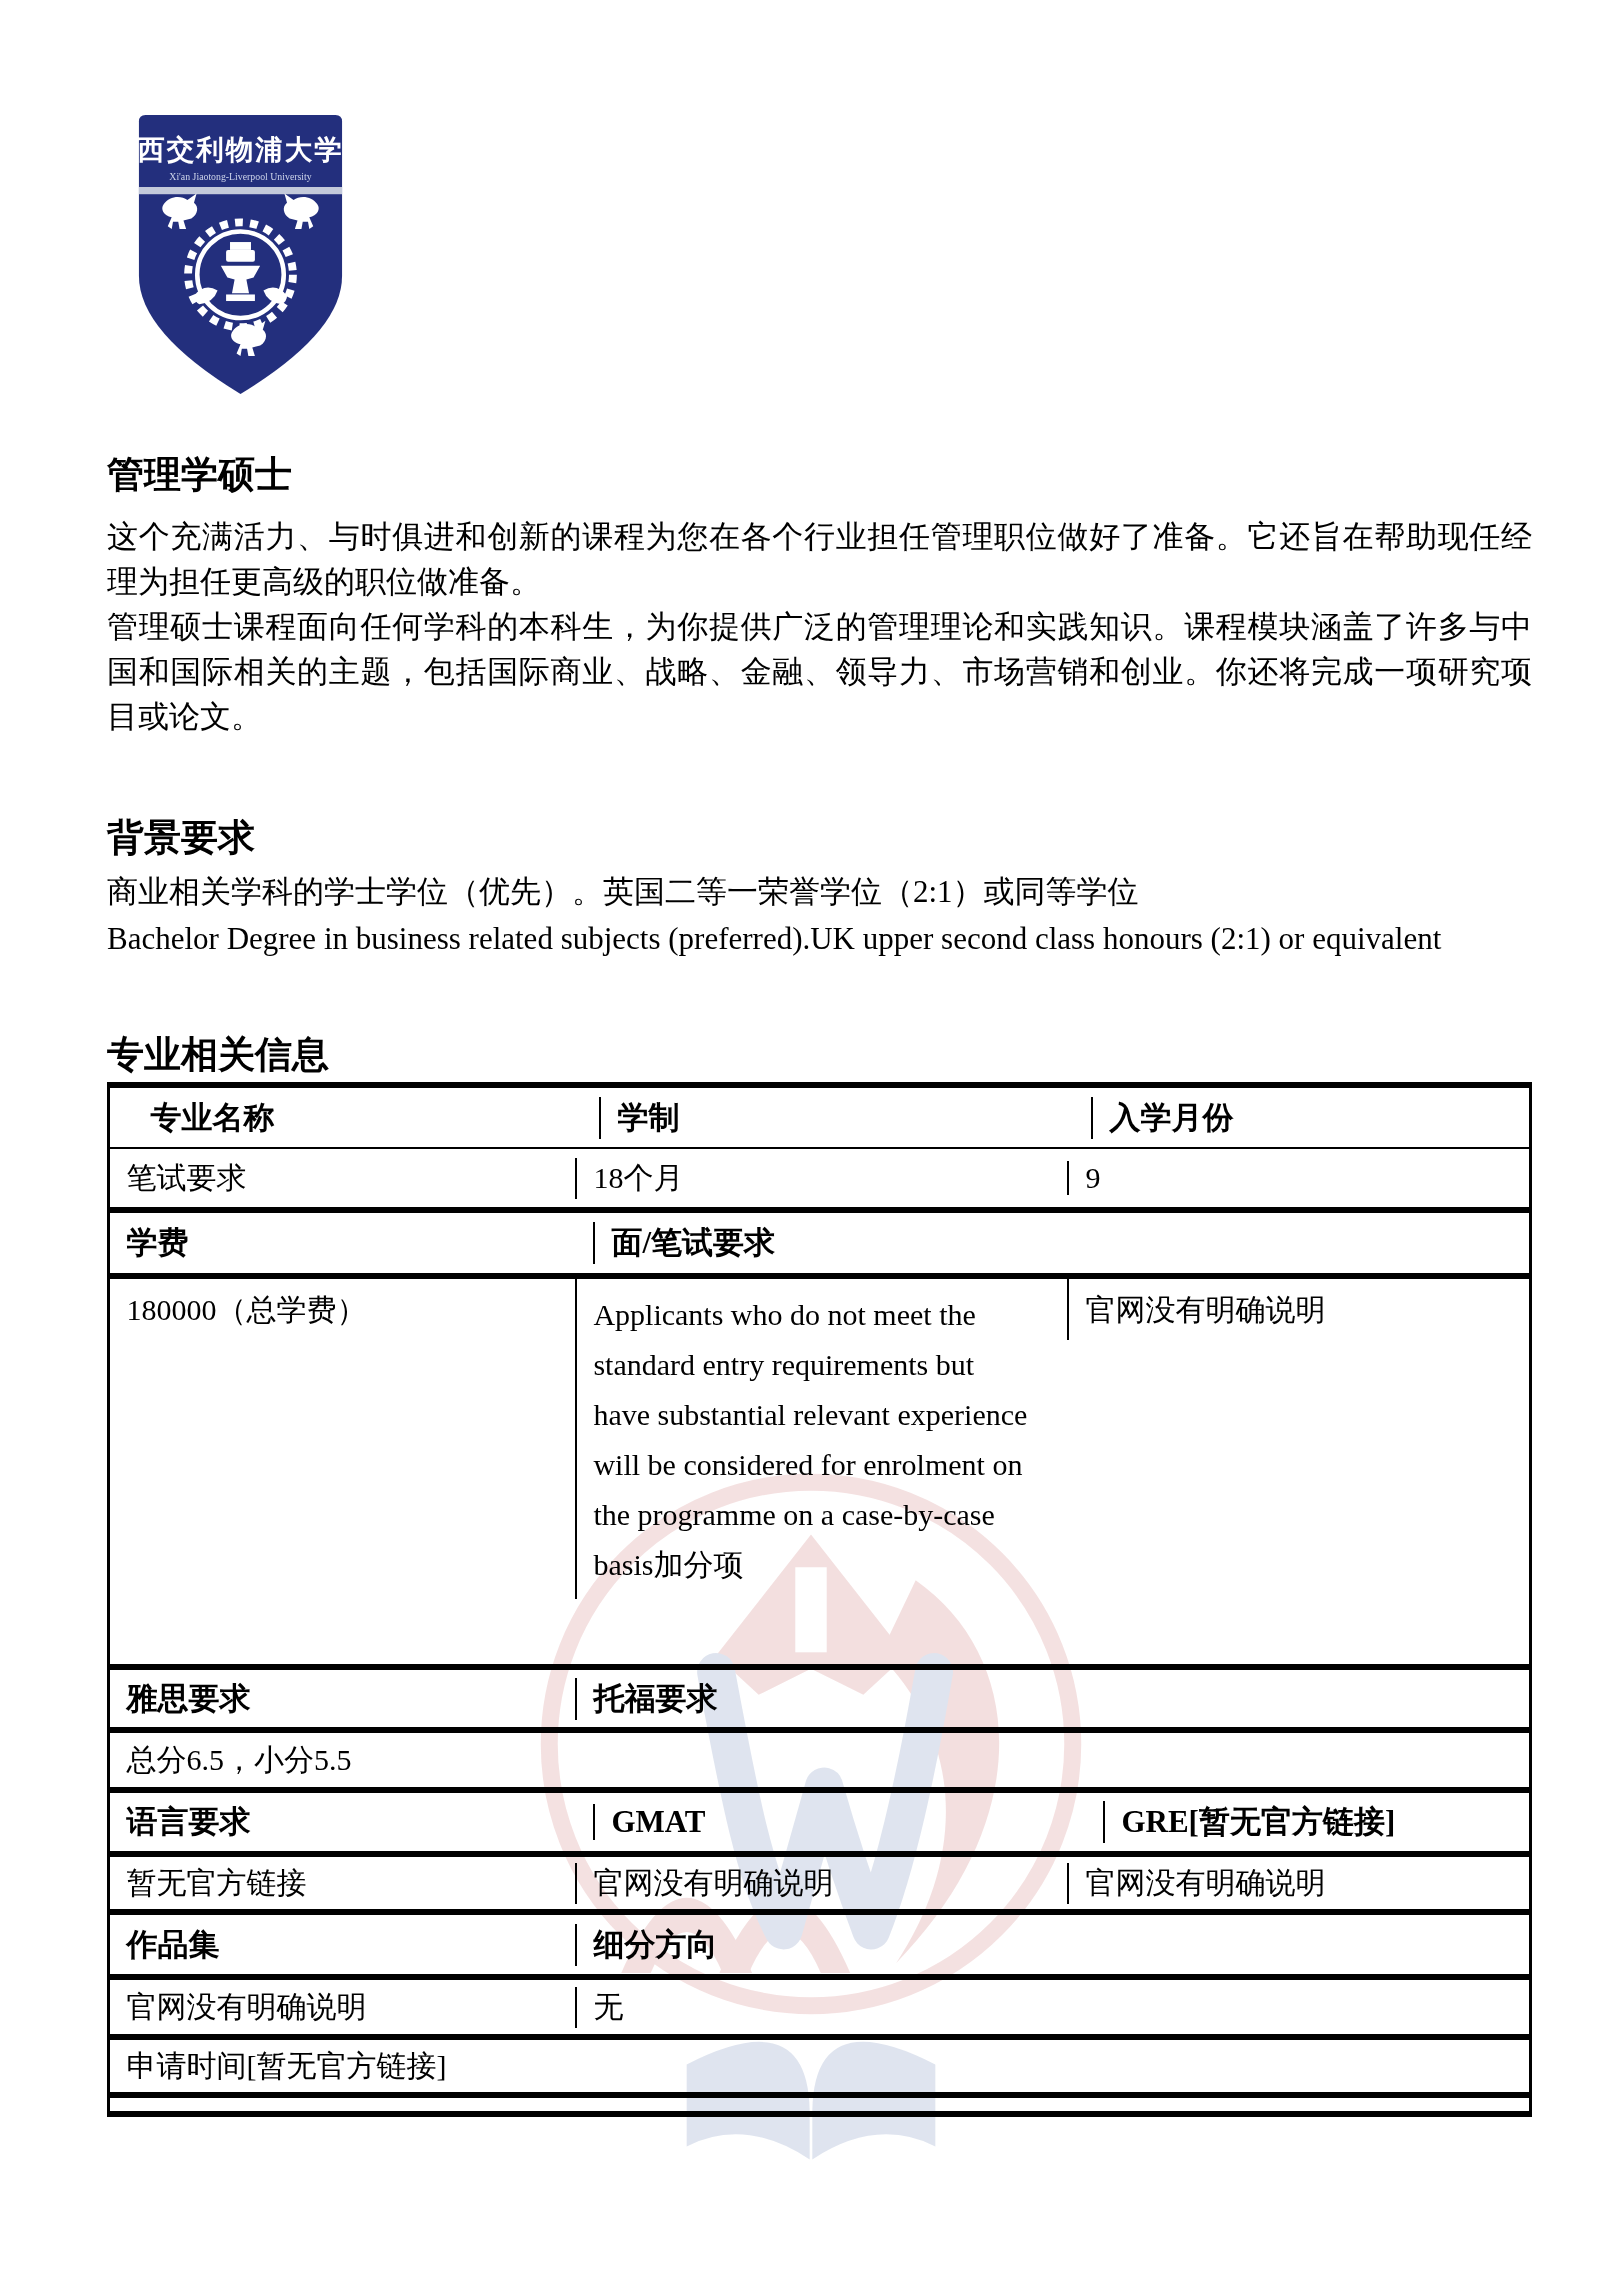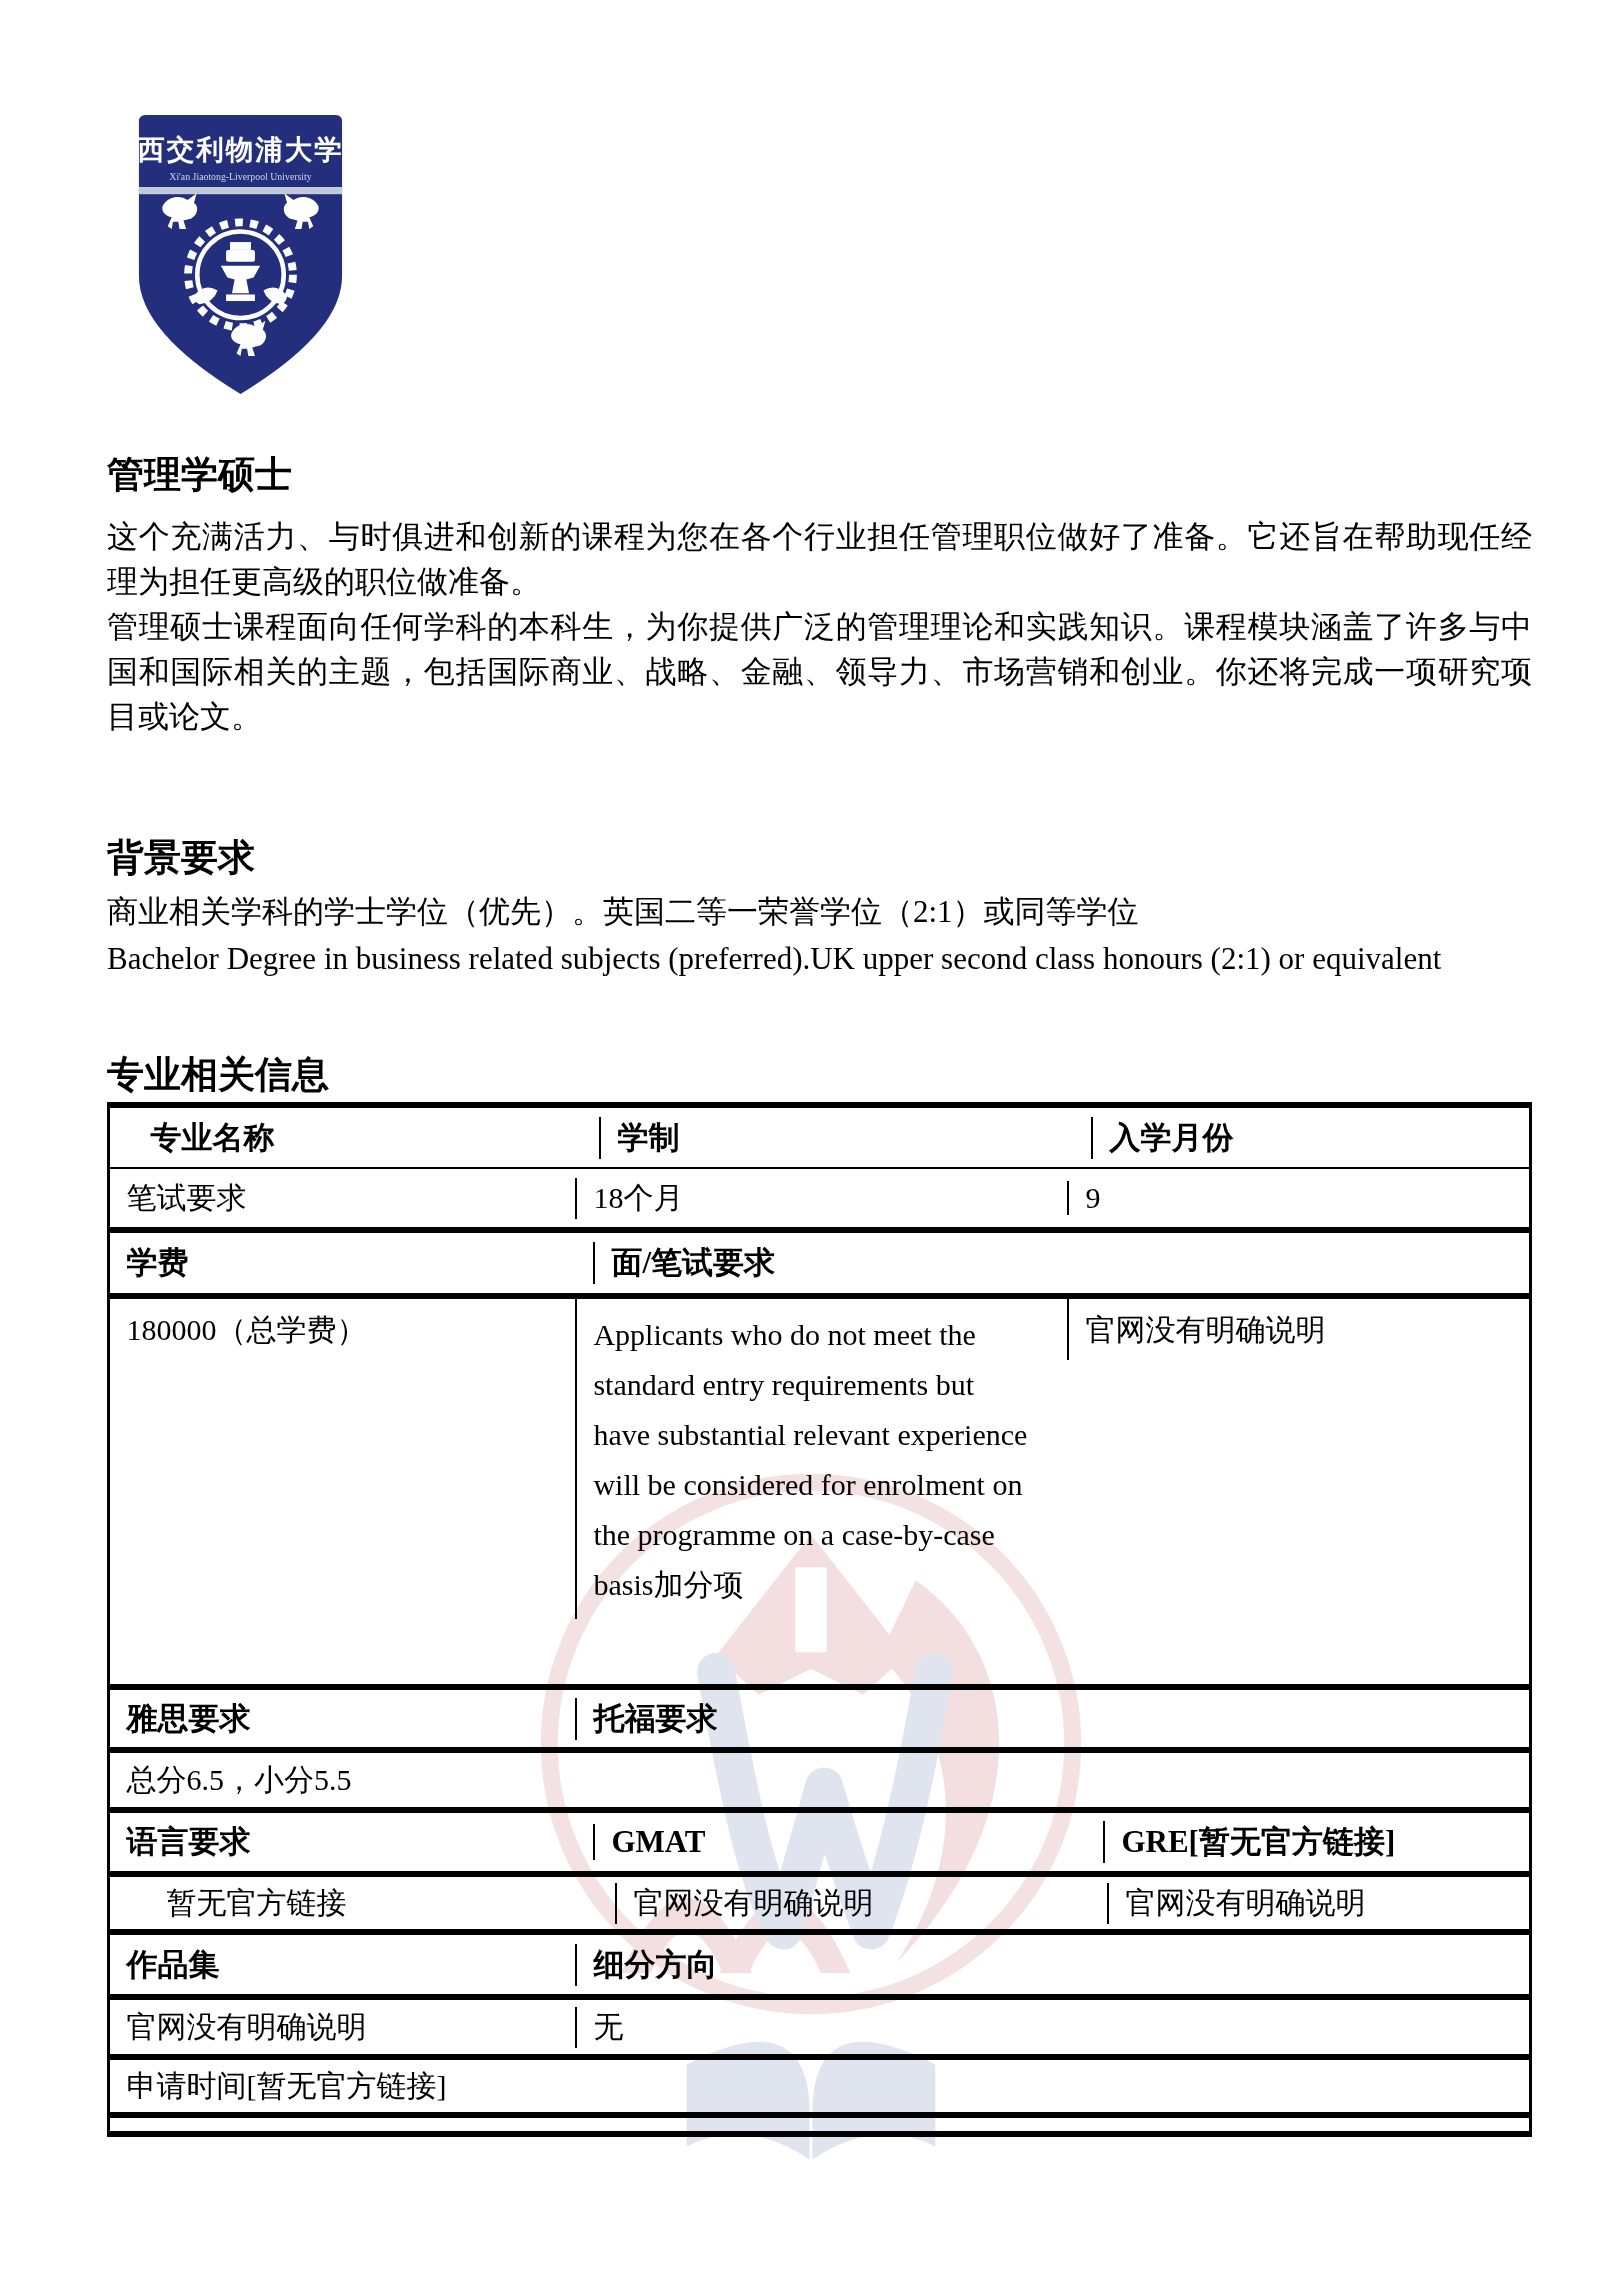--- a/index.html
+++ b/index.html
@@ -9,40 +9,40 @@
   }
   
   .logo{position:absolute;left:131px;top:111px;width:219px;height:287px;}
   
   .watermark{position:absolute;left:523px;top:1456px;width:576px;height:746px;opacity:.55;pointer-events:none;}
   
   .content{position:absolute;left:107px;top:0;width:1425px;z-index:1;}
   h2.sec{font-size:37px;line-height:44px;font-weight:bold;margin:0;font-family:"Liberation Serif","DejaVu Serif",serif;}
   #h-intro{margin-top:453px;}
   .para{font-size:31px;line-height:45px;text-align:justify;margin-top:17px;}
-  #h-bg{margin-top:97px;}
+  #h-bg{margin-top:77px;}
   .bg-body{margin-top:7.9px;font-size:31px;line-height:47px;text-align:justify;}
   #h-info{margin-top:71px;}
   
   .tbl{margin-top:5.2px;border:3.9px solid #000;border-top-width:6.5px;border-bottom-width:6.5px;background:transparent;}
   .row{display:flex;align-items:center;border-top:6.5px solid #000;}
   .row.first{border-top:0;}
   .row.thin{border-top-width:2.6px;}
   .row.top{align-items:flex-start;}
   .cell{box-sizing:border-box;padding-left:16.4px;padding-right:13px;}
   .cell+.cell{border-left:2.6px solid #000;}
   .c1{width:465px;flex:none;}
   .c2{width:474px;flex:none;}
   .c3{flex:1;margin-left:18px;}
   .cspan{flex:1;}
   .hd{font-weight:bold;font-size:31px;}
   .vl{font-size:30px;}
   .r1{min-height:59px;padding-left:24px;}  .r2{min-height:58px;}  .r3{min-height:60px;justify-content:center;}
   .r4{min-height:385px;} .r5{min-height:57px;}  .r6{min-height:54px;}
-  .r7{min-height:58px;gap:18px;}  .r8{min-height:52px;padding-left:40px;}  .r9{min-height:59px;}
+  .r7{min-height:58px;gap:18px;}  .r8{min-height:52px;}  .r9{min-height:59px;}
   .r10{min-height:54px;} .r11{min-height:52px;} .r12{min-height:13px;}
   .r4 .cell{padding-top:10.5px;padding-bottom:9.2px;}
   .eng{line-height:50px;}
 </style>
 </head>
 <body>
 
 <div class="page">
 
   <svg class="watermark" viewBox="0 0 880 1140" xmlns="http://www.w3.org/2000/svg">

